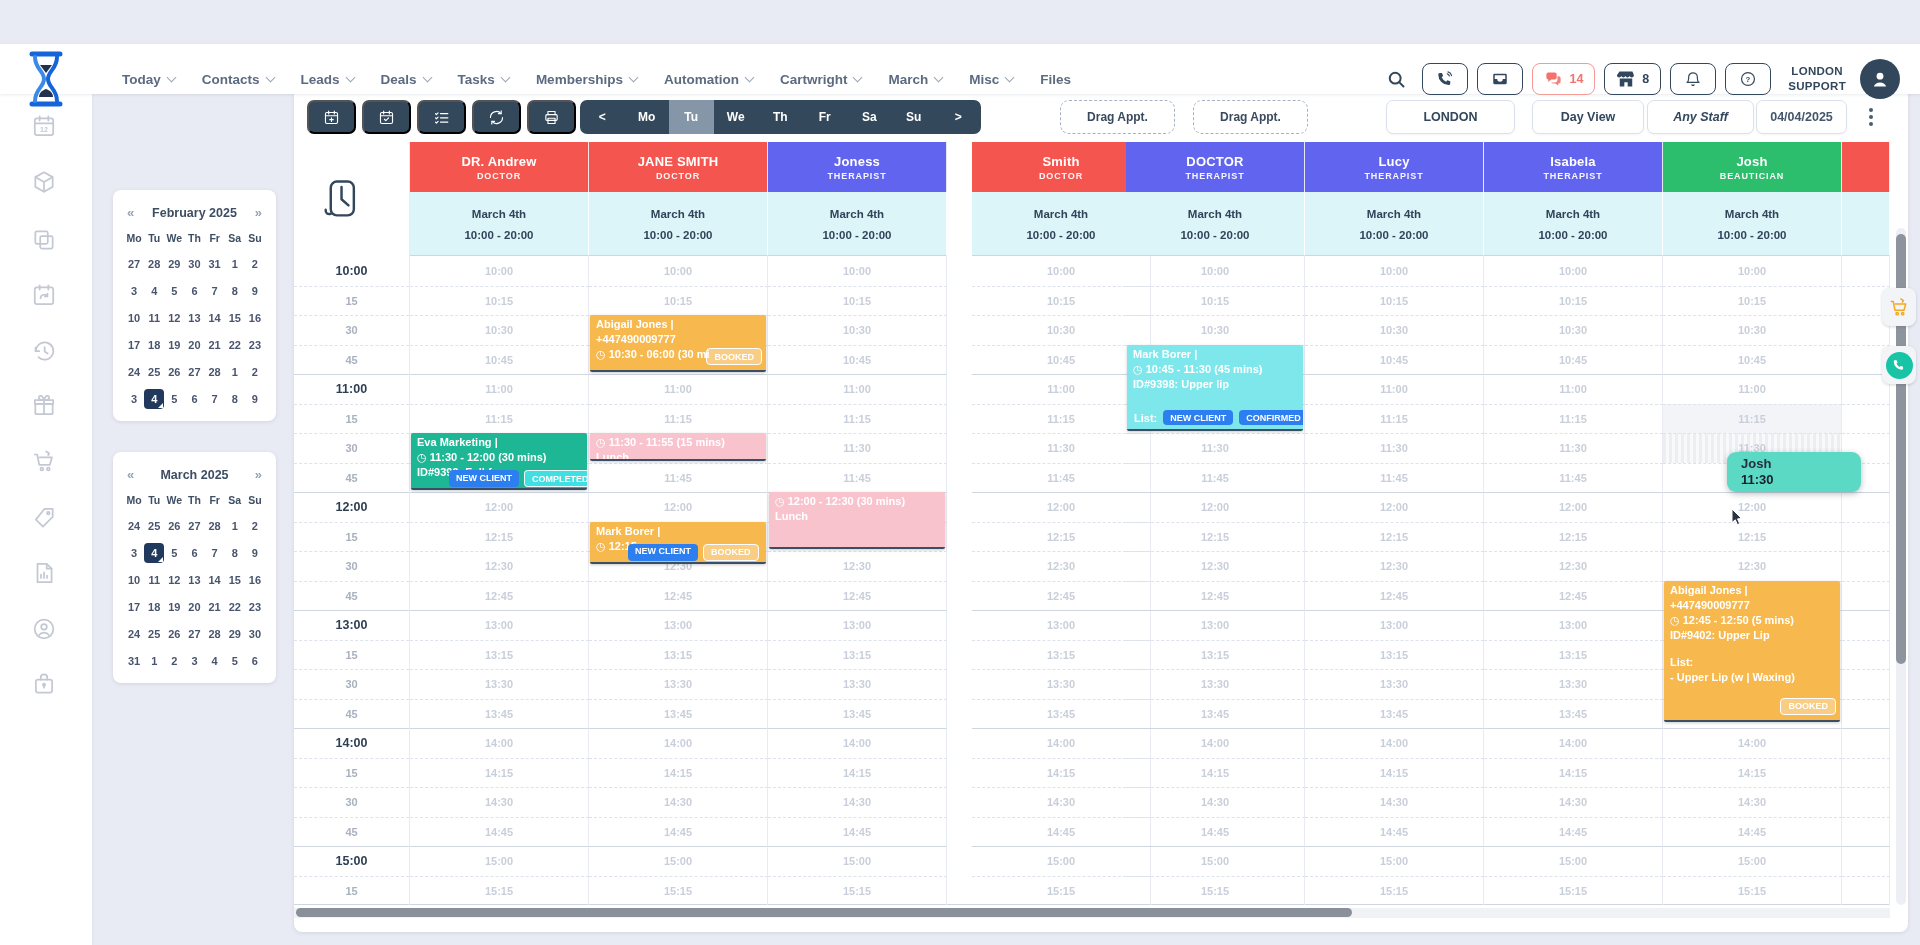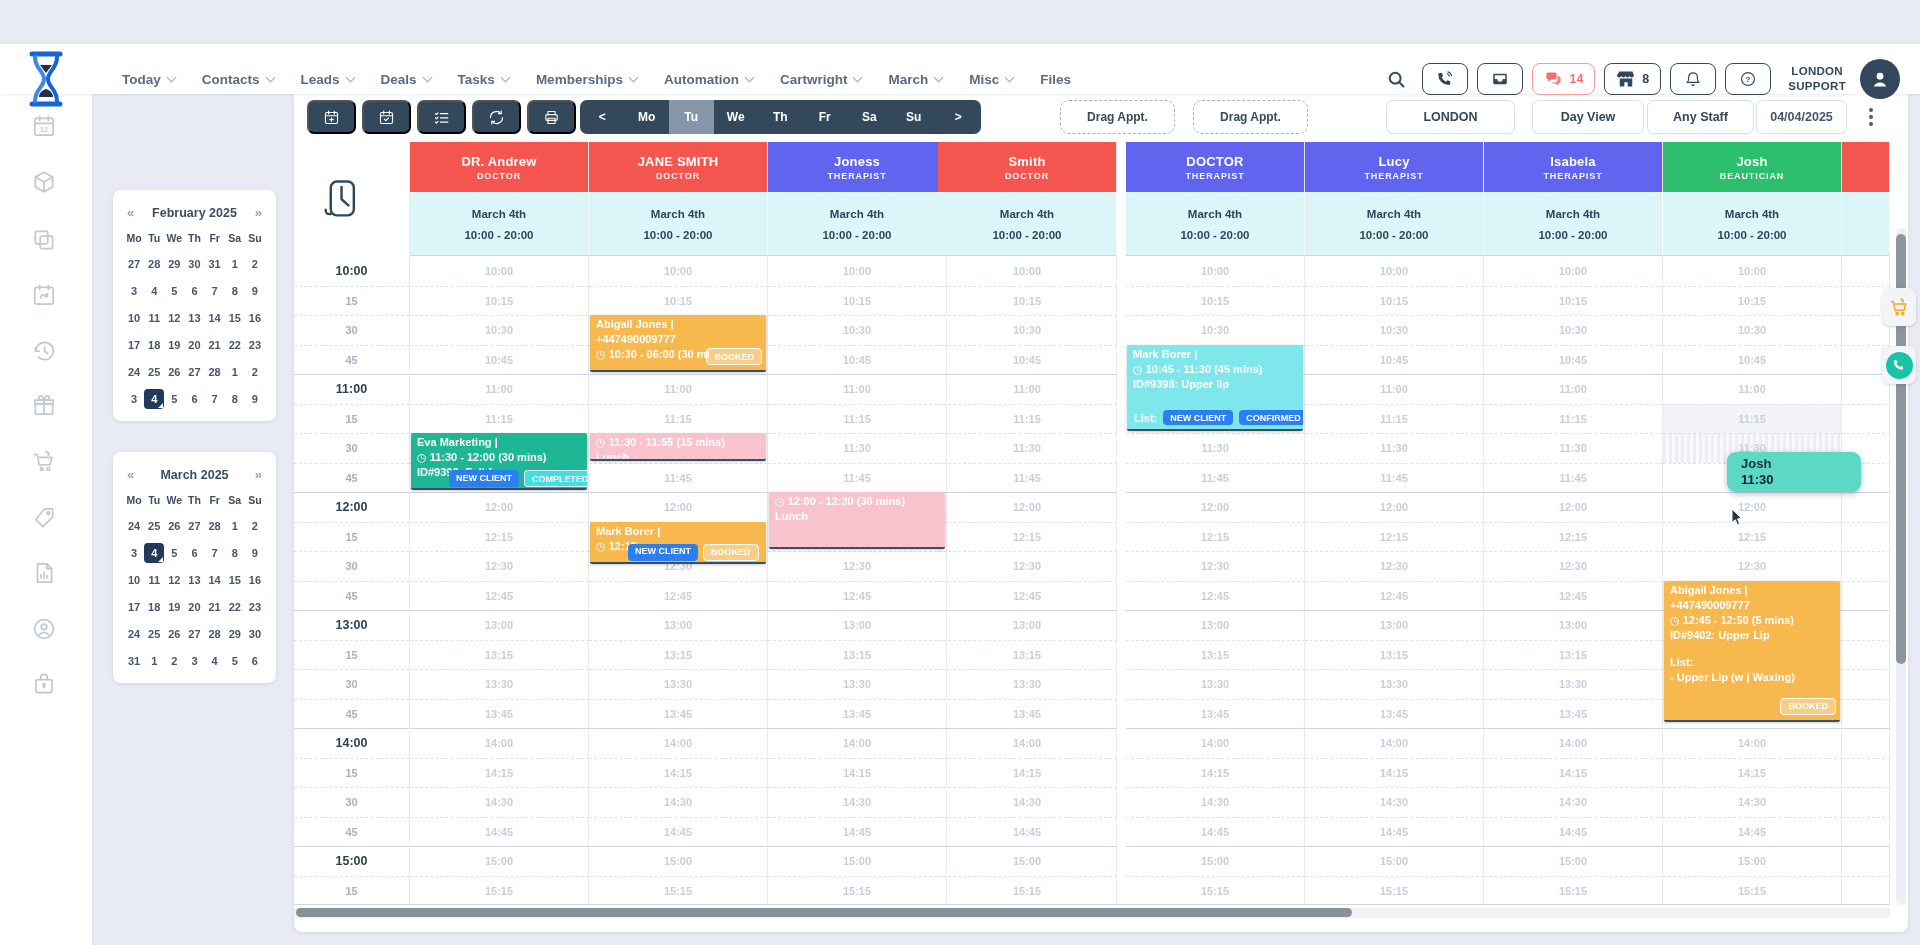--- a/index.html
+++ b/index.html
@@ -509,21 +509,21 @@
       </div>
     <div class="drag" style="left:899px;">
         <span>Drag Appt.</span>
       </div>
     <div class="select" style="left:1092px;width:129px;">
         <span>LONDON</span>
       </div>
     <div class="select" style="left:1238px;width:112px;">
         <span>Day View</span>
       </div>
-    <div class="select" style="left:1353px;width:107px;">
+    <div class="select" style="left:1353px;width:107px;font-style:italic;">
         <span>Any Staff</span>
       </div>
     <div class="select" style="left:1462px;width:91px;color:#44566b;font-weight:600;">
         <span>04/04/2025</span>
       </div>
     <div class="kebab">
         <i></i>
         <i></i>
         <i></i>
       </div>
@@ -659,21 +659,21 @@
           <div class="cell bt-minor" style="top: 497.5px;">13:15</div>
           <div class="cell bt-minor" style="top: 527px;">13:30</div>
           <div class="cell bt-minor" style="top: 556.5px;">13:45</div>
           <div class="cell bt-hour" style="top: 586px;">14:00</div>
           <div class="cell bt-minor" style="top: 615.5px;">14:15</div>
           <div class="cell bt-minor" style="top: 645px;">14:30</div>
           <div class="cell bt-minor" style="top: 674.5px;">14:45</div>
           <div class="cell bt-hour" style="top: 704px;">15:00</div>
           <div class="cell bt-minor" style="top: 733.5px;">15:15</div>
         </div>
-        <div class="col" style="left: 644px; width: 179px;">
+        <div class="col" style="left: 678px; width: 179px;">
           <div class="col-head" style="background: rgb(244, 86, 79);">
             <div class="nm">Smith</div>
             <div class="rl">DOCTOR</div>
           </div>
           <div class="col-sub">
             <div>March 4th</div>
             <div>10:00 - 20:00</div>
           </div>
           <div class="cell" style="top: 114px;">10:00</div>
           <div class="cell bt-minor" style="top: 143.5px;">10:15</div>

